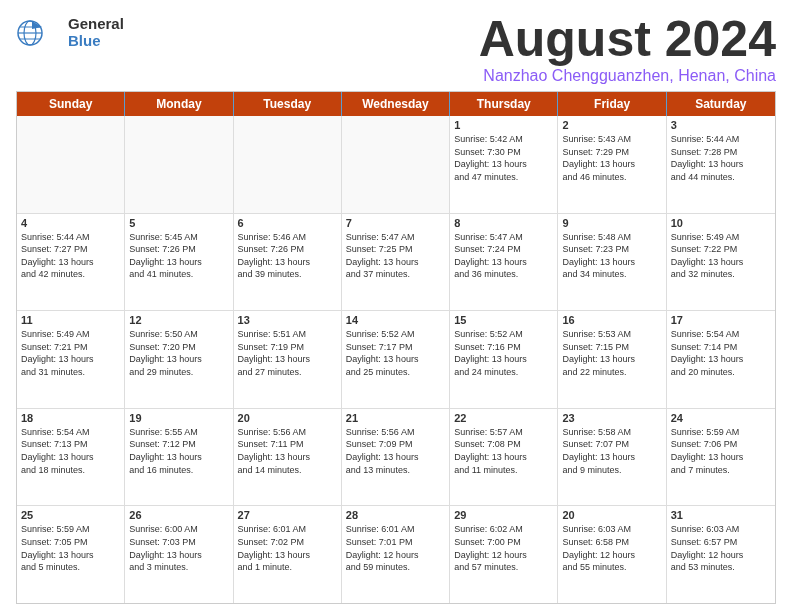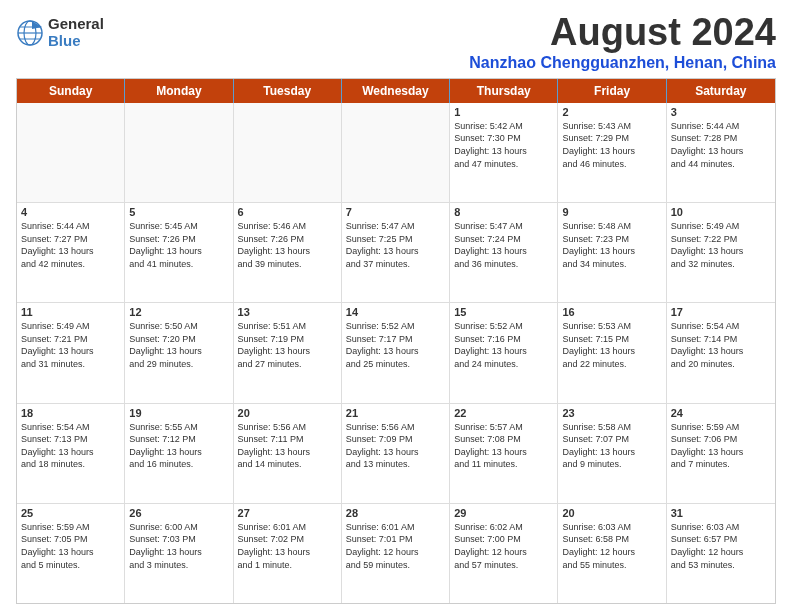--- a/index.html
+++ b/index.html
@@ -20,20 +20,21 @@
     .header {
       display: flex;
       align-items: flex-start;
       justify-content: space-between;
       margin-bottom: 6px;
     }
     .logo {
       display: flex;
       align-items: center;
       margin-top: 4px;
+      gap: 20px;
     }
     .logo-text {
       display: flex;
       flex-direction: column;
       line-height: 1.1;
     }
     .logo-general {
       font-size: 15px;
       font-weight: bold;
       color: #333;
@@ -45,29 +46,29 @@
     }
     .logo-icon {
       width: 28px;
       height: 28px;
       margin-right: 4px;
     }
     .title-block {
       text-align: right;
     }
     .month-title {
-      font-size: 38px;
+      font-size: 50px;
       font-weight: bold;
       color: #333;
       line-height: 1.1;
     }
     .location-title {
       font-size: 16px;
-      color: #1d4ed8;
-      font-weight: bold;
+      color: #8b5cf6;
+      font-weight: normal;
       margin-left: 8px;
     }
     .calendar {
       flex: 1;
       display: flex;
       flex-direction: column;
       border: 1px solid #ccc;
     }
     .cal-header-row {
       display: grid;

